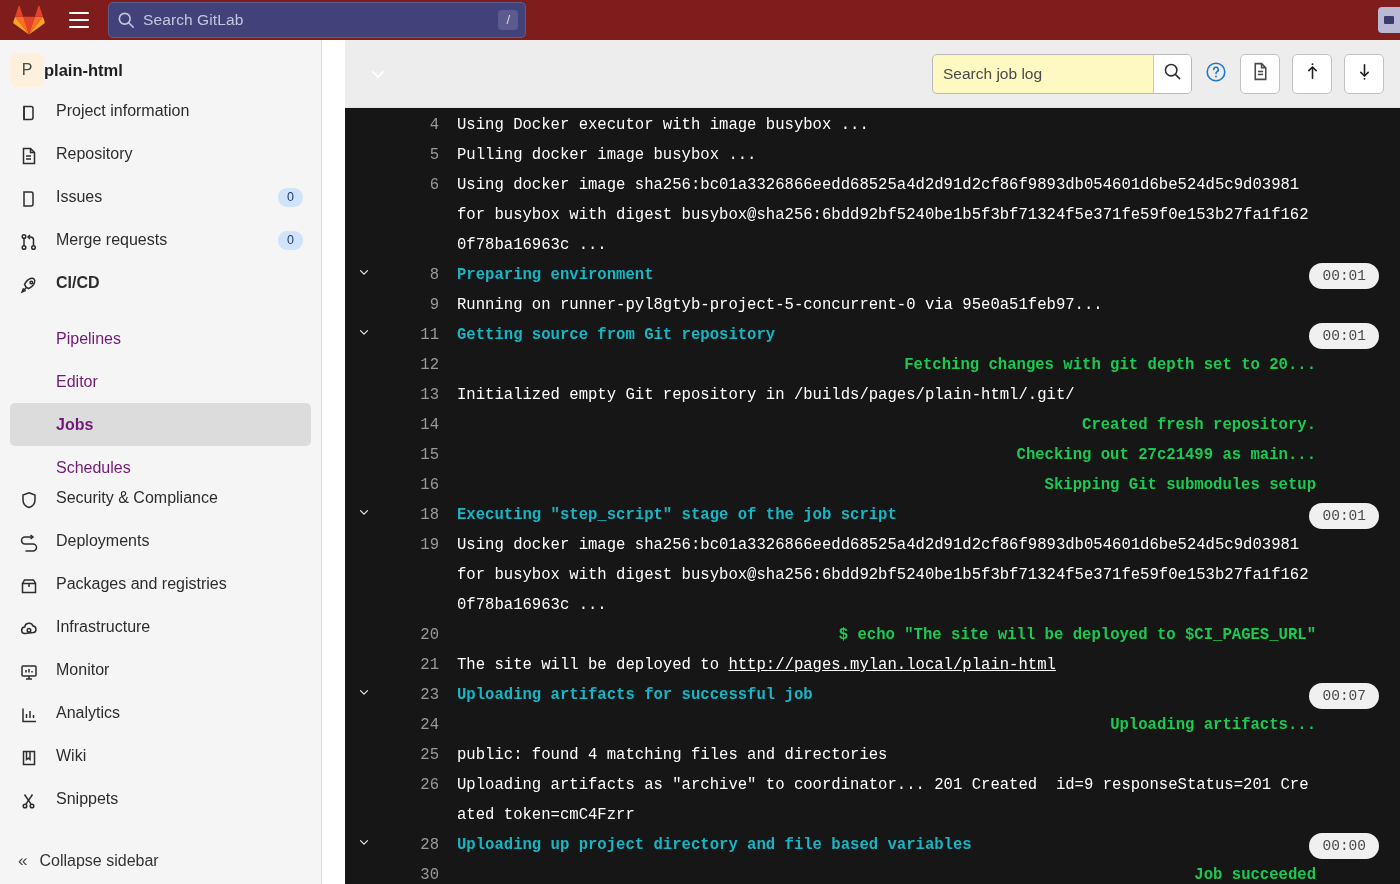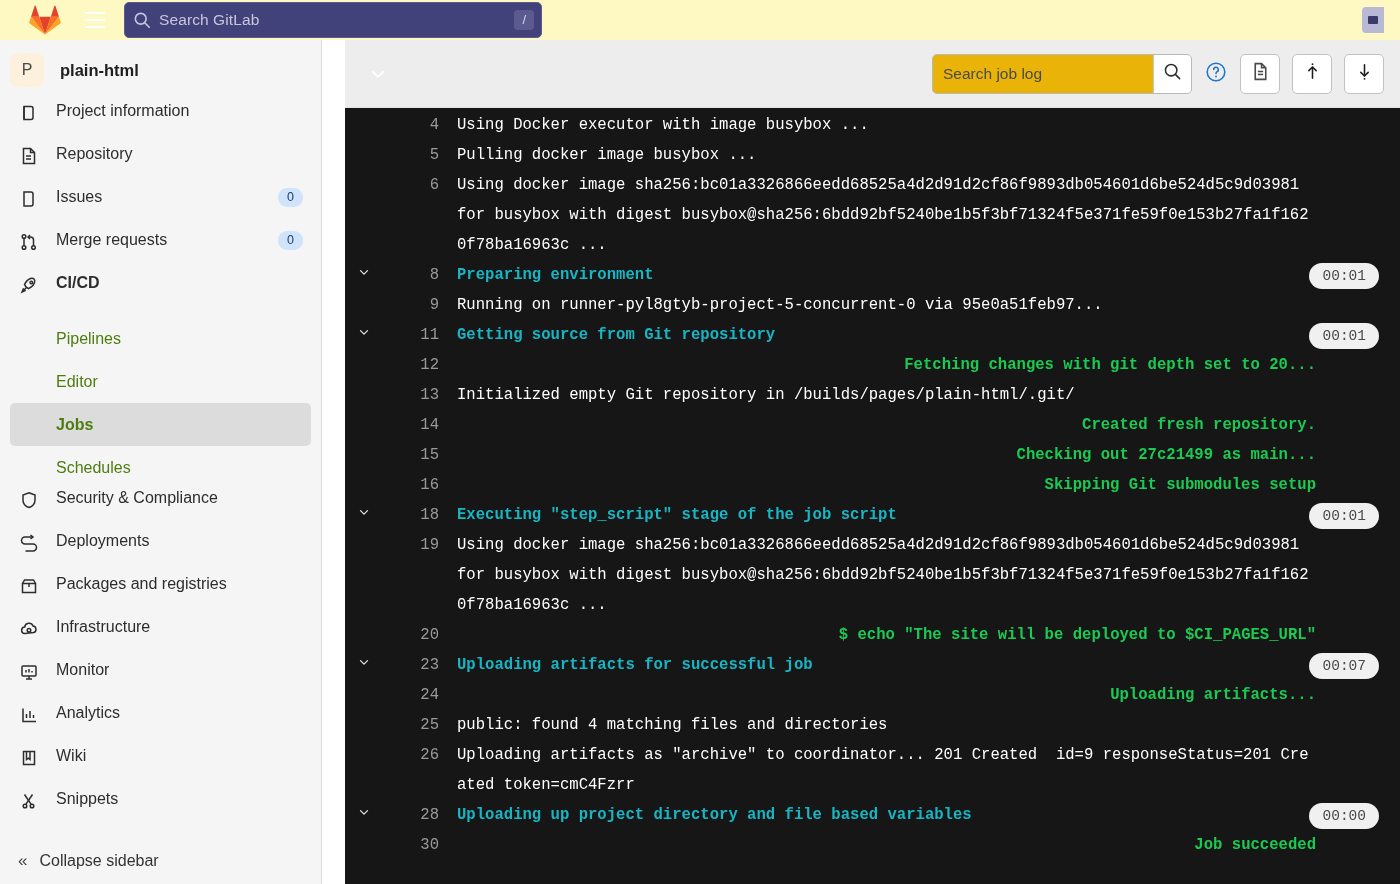--- a/index.html
+++ b/index.html
@@ -9,23 +9,23 @@
     overflow: hidden;
     background: #fff;
     font-family: "Liberation Sans", sans-serif;
     -webkit-font-smoothing: antialiased;
   }
 
   
   .navbar {
     position: absolute; top: 0; left: 0;
     width: 1400px; height: 40px;
-    background: #fef9c3;
+    background: #7f1d1d;
     display: flex; align-items: center;
-    padding: 0 28px;
+    padding: 0 12px;
     z-index: 30;
   }
   .gl-logo { width: 34px; height: 34px; margin-right: 16px; flex: none;
              display: flex; align-items: center; justify-content: center; }
   .hamburger { width: 34px; height: 30px; margin-right: 12px; flex: none;
                display: flex; flex-direction: column; justify-content: center;
                align-items: center; gap: 5px; cursor: pointer; }
   .hamburger i { display: block; width: 20px; height: 2px; background: #fff; border-radius: 1px; }
   .search-wrap {
     position: relative; width: 418px; height: 36px;
@@ -55,41 +55,41 @@
     overflow: hidden;
     z-index: 20;
   }
   .proj-header { display: flex; align-items: center; height: 60px; padding: 0 10px; }
   .proj-avatar {
     width: 34px; height: 34px; border-radius: 7px;
     background: #fdf1dd; color: #4a4a4a;
     display: flex; align-items: center; justify-content: center;
     font-size: 16px; font-weight: 400; flex: none;
   }
-  .proj-name { margin-left: 16px; font-size: 16.5px; font-weight: bold; color: #1f1f1f; }
+  .proj-name { font-size: 16.5px; font-weight: bold; color: #1f1f1f; }
 
   .nav-list { padding-top: 2px; }
   .nav-item {
     display: flex; align-items: flex-start;
     height: 43px; margin: 0 10px; padding: 0 8px;
     border-radius: 5px; cursor: pointer;
     color: #2d2d2d; font-size: 16px;
   }
   .nav-item .ico { width: 22px; height: 22px; flex: none; margin-right: 16px;
                    display: flex; align-items: center; justify-content: center; }
   .nav-item.bold > .lbl { font-weight: bold; }
   .nav-item .badge {
     margin-left: auto; background: #cfe3fb; color: #1f3d66;
     font-size: 12.5px; border-radius: 9px; padding: 2px 9px; line-height: 15px;
   }
   .nav-sub {
     display: flex; align-items: center; height: 43px;
     margin: 0 10px; padding: 0 8px 0 46px;
     border-radius: 5px; cursor: pointer;
-    color: #4d7c0f; font-size: 16px;
+    color: #701a75; font-size: 16px;
   }
   .nav-sub.active { background: #dcdcdc; font-weight: bold; }
   .collapse-row {
     position: absolute; bottom: 0; left: 0; width: 100%;
     display: flex; align-items: center; height: 46px;
     padding: 0 18px; color: #333; font-size: 16px; cursor: pointer;
     background: #f5f5f5;
   }
   .collapse-row .chev { margin-right: 12px; font-size: 17px; color: #444; }
 
@@ -103,21 +103,21 @@
   .log-toolbar {
     height: 68px; background: #ededed;
     display: flex; align-items: center; padding: 0 16px 0 18px;
     border-bottom: 1px solid #e3e3e3;
   }
   .toolbar-chevron { width: 30px; height: 30px; display: flex; align-items: center;
                      justify-content: center; cursor: pointer; }
   .toolbar-right { margin-left: auto; display: flex; align-items: center; gap: 12px; }
   .job-search {
     display: flex; align-items: center; width: 260px; height: 40px;
-    background: #eab308; border: 1px solid #b9b9b9; border-radius: 5px; overflow: hidden;
+    background: #fef9c3; border: 1px solid #b9b9b9; border-radius: 5px; overflow: hidden;
   }
   .job-search input {
     flex: 1; border: 0; outline: 0; height: 100%;
     padding: 0 10px; font-size: 15.5px; color: #1f1f1f;
     font-family: "Liberation Sans", sans-serif; background: transparent;
   }
   .job-search input::placeholder { color: #4a4a4a; }
   .job-search .sbtn {
     width: 44px; height: 100%; border-left: 1px solid #c9c9c9;
     display: flex; align-items: center; justify-content: center; cursor: pointer;
@@ -512,20 +512,25 @@
         <div class="gutter-chev empty"></div>
         <div class="lineno">19</div>
         <div class="content c-white">Using docker image sha256:bc01a3326866eedd68525a4d2d91d2cf86f9893db054601d6be524d5c9d03981 for busybox with digest busybox@sha256:6bdd92bf5240be1b5f3bf71324f5e371fe59f0e153b27fa1f1620f78ba16963c ...</div>
       </div>
       <div class="log-line">
         <div class="gutter-chev empty"></div>
         <div class="lineno">20</div>
         <div class="content c-green">$ echo "The site will be deployed to $CI_PAGES_URL"</div>
       </div>
       <div class="log-line">
+        <div class="gutter-chev empty"></div>
+        <div class="lineno">21</div>
+        <div class="content c-white">The site will be deployed to <span class="c-link">http://pages.mylan.local/plain-html</span></div>
+      </div>
+      <div class="log-line">
         <div class="gutter-chev"><svg viewBox="0 0 20 20" width="14" height="14" fill="none" stroke="#e0e0e0" stroke-width="1.9" stroke-linecap="round" stroke-linejoin="round">
             <path d="M5 8l5 5 5-5"></path>
           </svg></div>
         <div class="lineno">23</div>
         <div class="content c-cyan">Uploading artifacts for successful job</div>
         <span class="duration">00:07</span>
       </div>
       <div class="log-line">
         <div class="gutter-chev empty"></div>
         <div class="lineno">24</div>

